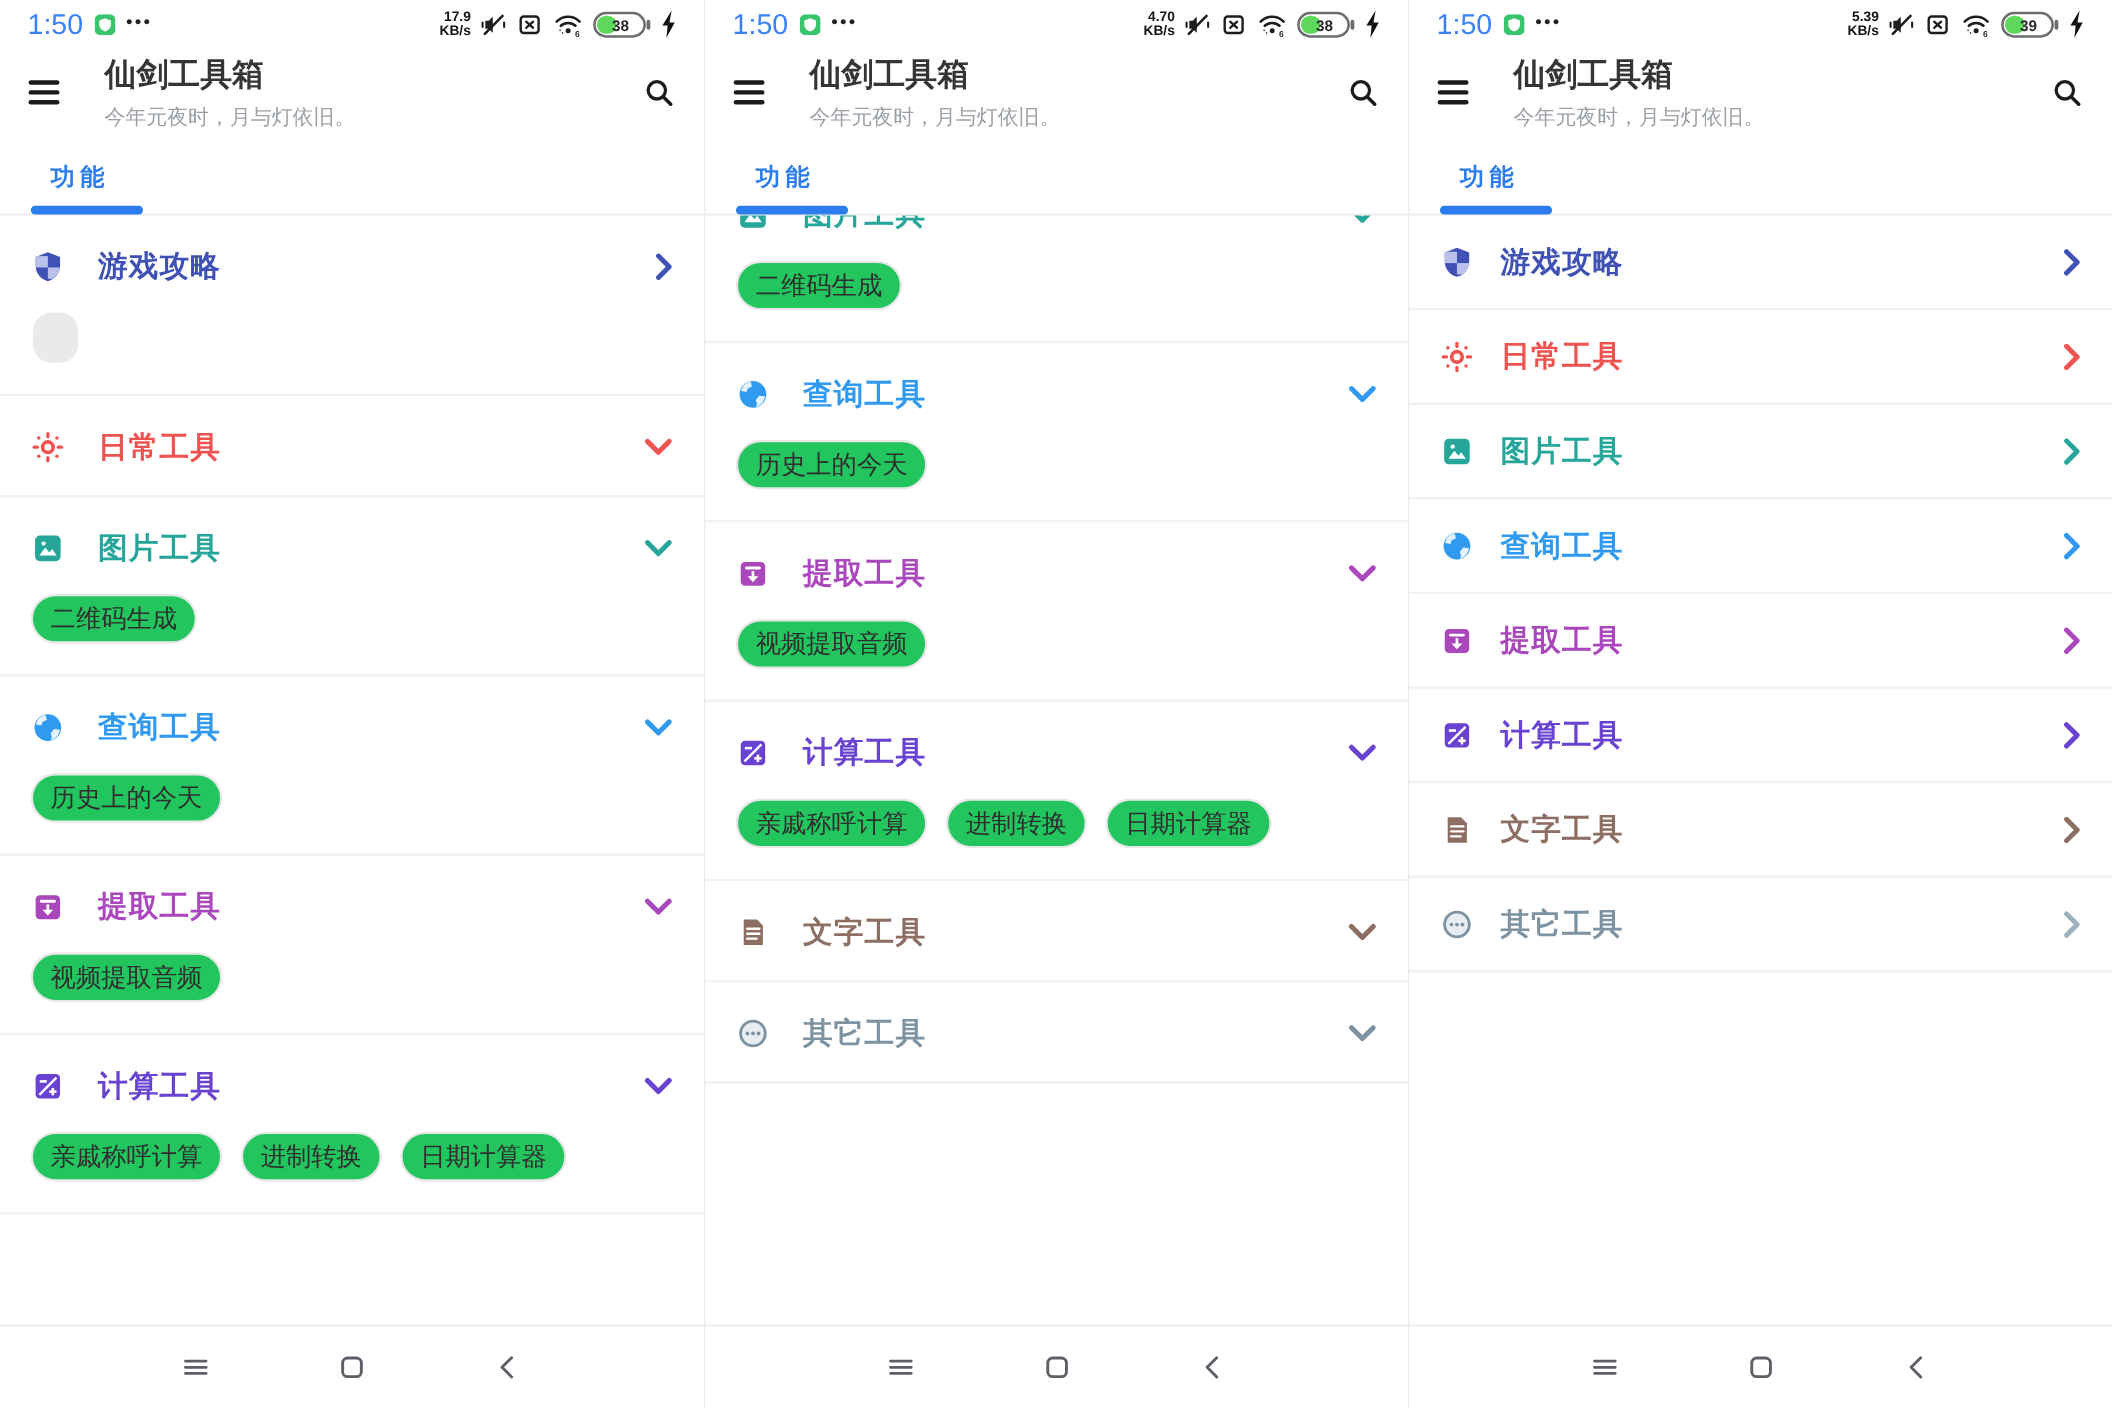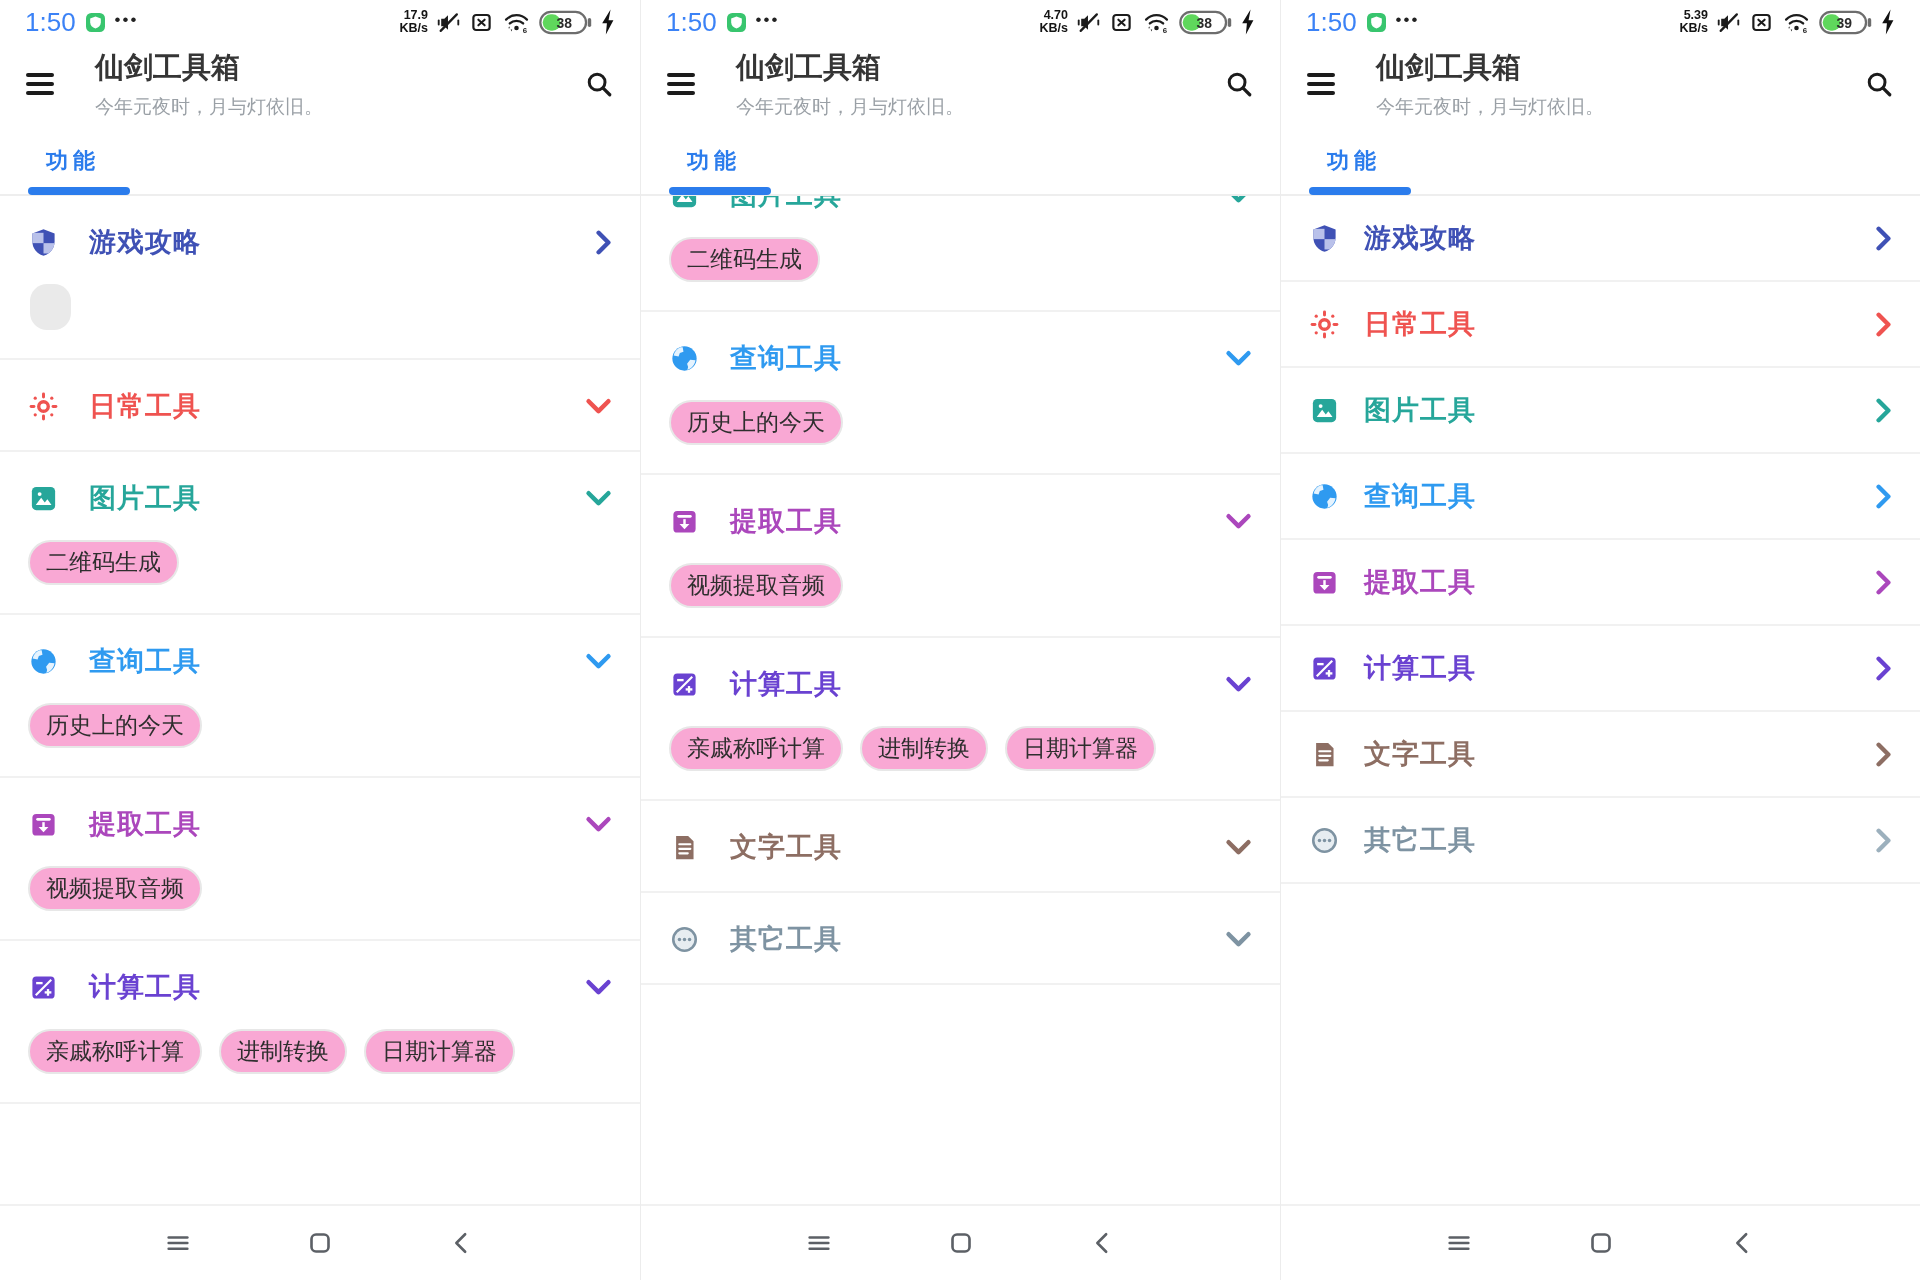--- a/index.html
+++ b/index.html
@@ -35,21 +35,21 @@
   .content{flex:1 1 auto;overflow:hidden;position:relative;}
 
   
   .section{padding:30px 0 28px;border-bottom:2px solid #f1f1f1;}
   .section.clipped{margin-top:-47px;}
   .sec-head{position:relative;display:flex;align-items:center;height:32px;padding:0 28px;cursor:pointer;}
   .sec-title{margin-left:30px;font-size:27px;font-weight:600;letter-spacing:1px;}
   .sec-chevron{position:absolute;right:28px;display:inline-flex;line-height:0;}
   .chips{display:flex;flex-wrap:wrap;gap:17px;padding:0 28px;margin-top:26px;}
   .chip{height:45px;display:inline-flex;align-items:center;padding:0 16px;border-radius:23px;
-        background:#f9a8d4;border:2px solid #e7e7e7;font-size:23px;color:#2e2e2e;cursor:pointer;white-space:nowrap;}
+        background:#22c55e;border:2px solid #e7e7e7;font-size:23px;color:#2e2e2e;cursor:pointer;white-space:nowrap;}
   .ph{width:41px;height:46px;border-radius:17px;background:#eaeaea;margin:26px 0 0 30px;}
 
   
   .row{height:86px;display:flex;align-items:center;position:relative;padding:0 28px;border-bottom:2px solid #f1f1f1;cursor:pointer;}
   .row .sec-title{margin-left:24px;}
 
   
   .navbar{height:76px;flex:0 0 auto;border-top:2px solid #f1f1f1;display:flex;align-items:center;justify-content:center;gap:112px;}
   .navbar .ic{cursor:pointer;}
 </style>

